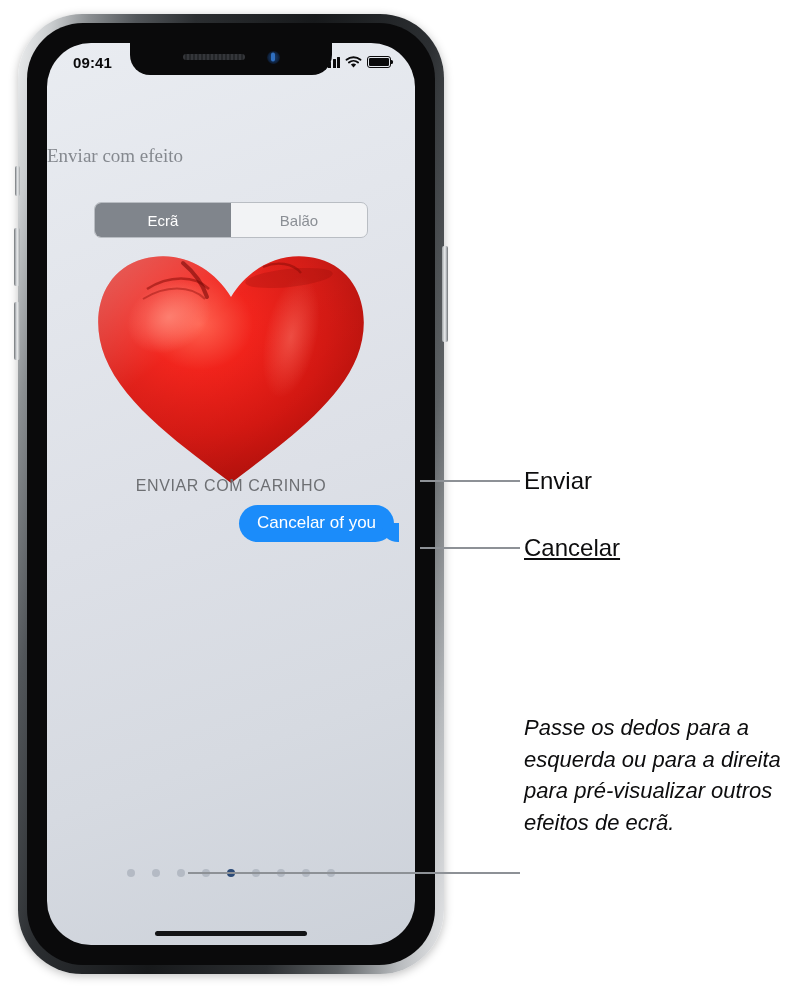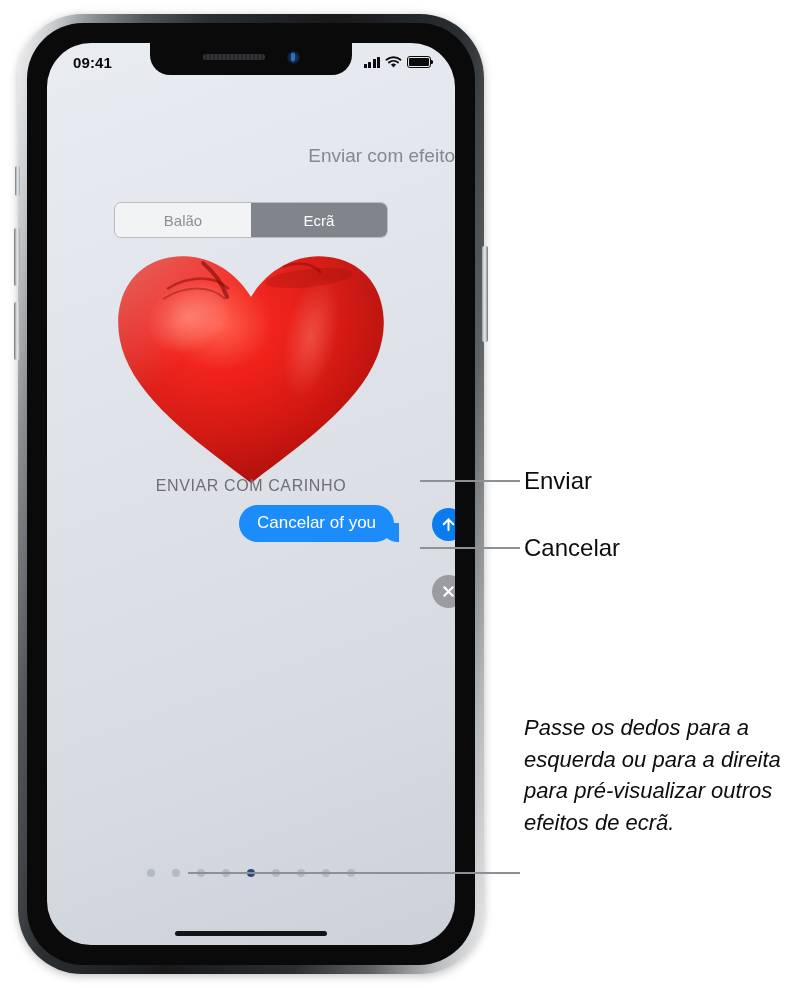--- a/index.html
+++ b/index.html
@@ -13,21 +13,21 @@
     position: relative;
     font-family: "Liberation Sans", sans-serif;
     overflow: hidden;
   }
 
   
   #phone-frame {
     position: absolute;
     left: 18px;
     top: 14px;
-    width: 466px;
+    width: 426px;
     height: 960px;
     border-radius: 64px;
     background: linear-gradient(100deg,#f2f3f4 0%, #c9ccce 6%, #8b8f92 12%, #52565a 20%, #2b2e31 30%, #17191b 50%, #2b2e31 70%, #5d6164 82%, #b7babd 92%, #e9eaec 100%);
     box-shadow: 0 2px 10px rgba(0,0,0,0.25);
     z-index: 1;
   }
   #phone-inner-bezel {
     position: absolute;
     left: 9px;
     top: 9px;
@@ -136,24 +136,25 @@
     width: 2px; height: 4px;
     background: #0b0b0c;
     border-radius: 0 1.5px 1.5px 0;
   }
   #battery-fill { width: 100%; height: 100%; background: #0b0b0c; border-radius: 1.2px; }
 
   
   #screen-title {
     position: absolute;
     top: 102px; left: 0; right: 0;
-    text-align: right;
+    text-align: left;
     font-size: 19px;
     color: #85898f;
     z-index: 4;
+    font-family: Liberation Serif, serif;
   }
   #segmented-control {
     position: absolute;
     top: 159px;
     left: 50%;
     transform: translateX(-50%);
     width: 272px;
     height: 34px;
     border-radius: 7px;
     border: 1px solid #b9bdc3;
@@ -291,21 +292,21 @@
   .callout-label {
     position: absolute;
     font-size: 24px;
     color: #0d0d0e;
     z-index: 10;
     white-space: nowrap;
   }
   #callout-send-line   { left: 420px; top: 480px; width: 100px; }
   #callout-send-label  { left: 524px; top: 467px; }
   #callout-cancel-line { left: 420px; top: 547px; width: 100px; }
-  #callout-cancel-label{ left: 524px; top: 534px; }
+  #callout-cancel-label{ left: 524px; top: 534px; text-decoration: underline; }
   #callout-swipe-line  { left: 188px; top: 872px; width: 332px; }
   #callout-swipe-label {
     left: 524px; top: 712px;
     font-size: 22px;
     line-height: 31.5px;
     white-space: normal;
     width: 266px;
     font-style: italic;
   }
 </style>
@@ -343,22 +344,22 @@
           </svg>
           <div id="battery-icon">
             <div id="battery-fill"></div>
           </div>
         </div>
       </div>
 
       <div id="screen-title">Enviar com efeito</div>
 
       <div id="segmented-control">
+        <div class="segment selected">Ecrã</div>
         <div class="segment">Balão</div>
-        <div class="segment selected">Ecrã</div>
       </div>
 
       <svg id="heart-balloon" viewBox="0 0 280 248">
         <defs>
           <radialGradient id="heartShade" cx="38%" cy="30%" r="78%">
             <stop offset="0%" stop-color="#ff5b48"></stop>
             <stop offset="26%" stop-color="#f01a12"></stop>
             <stop offset="62%" stop-color="#d2120c"></stop>
             <stop offset="88%" stop-color="#b30d08"></stop>
             <stop offset="100%" stop-color="#8e0a06"></stop>

